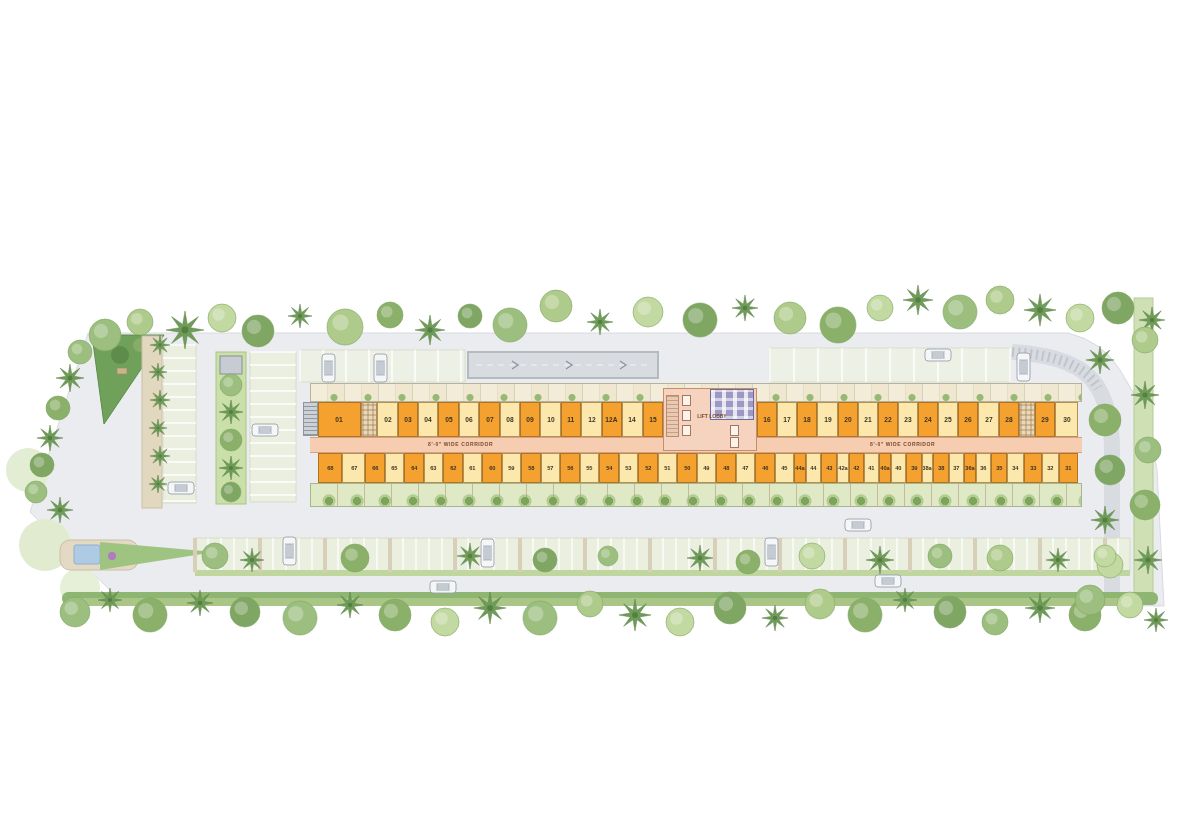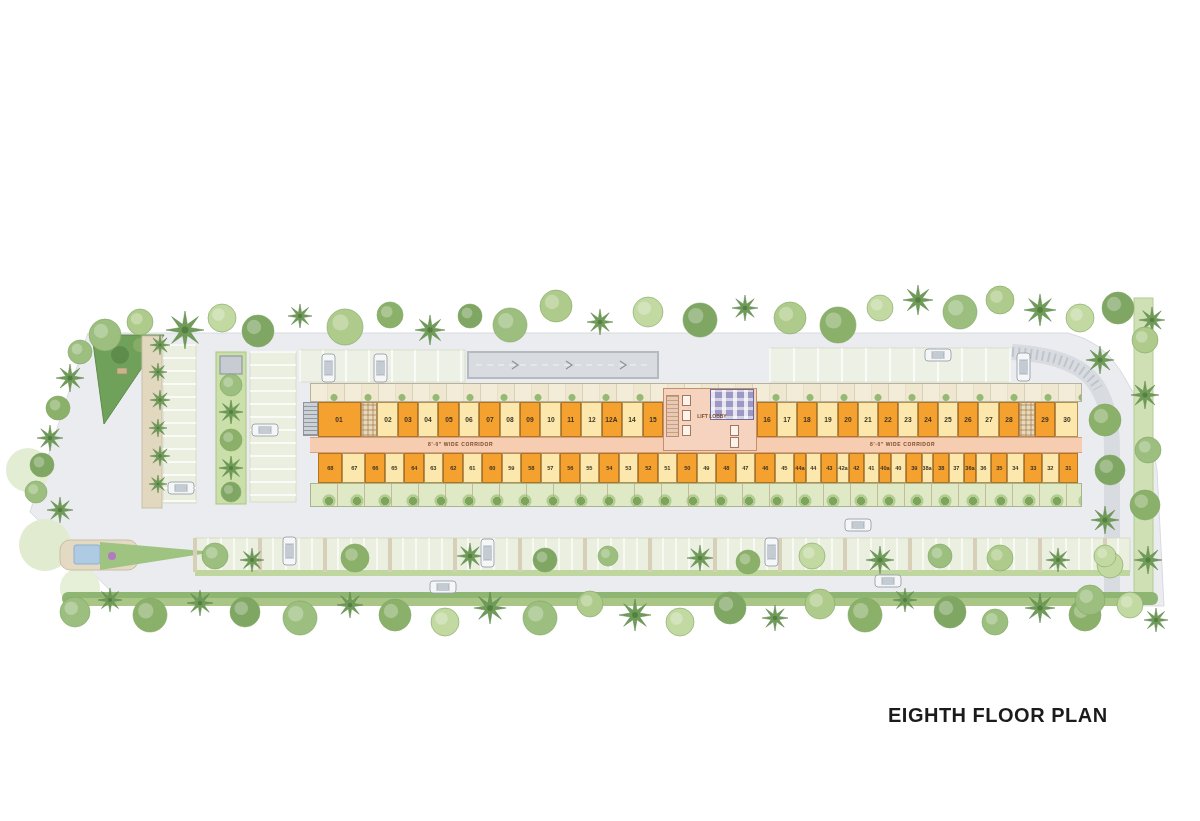--- a/index.html
+++ b/index.html
@@ -758,14 +758,13 @@
       <div id="toilet-block"></div>
       <div class="lift-box" style="left:18px;top:6px"></div>
       <div class="lift-box" style="left:18px;top:21px"></div>
       <div class="lift-box" style="left:18px;top:36px"></div>
       <div class="lift-box" style="left:66px;top:36px"></div>
       <div class="lift-box" style="left:66px;top:48px"></div>
       <div id="lobby-label">LIFT LOBBY</div>
     </div>
   </div>
 
-  <div id="plan-title">EIGHTH FLOOR PLAN</div>
 </div>
 
 </body></html>

